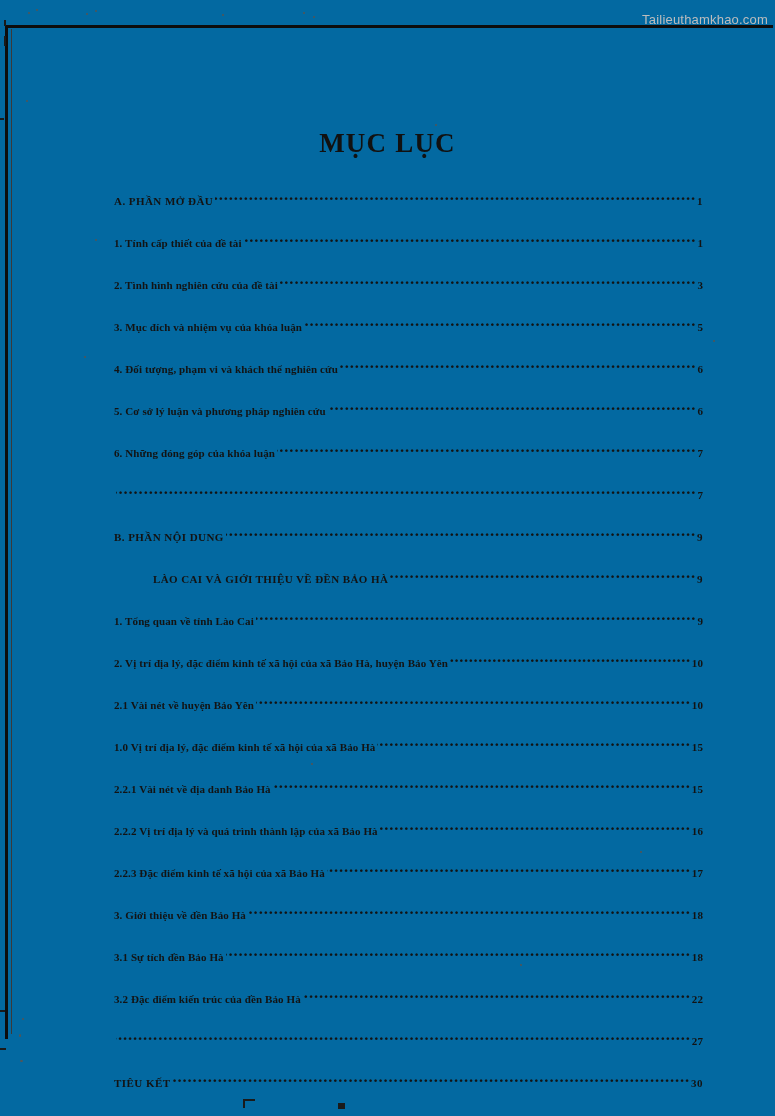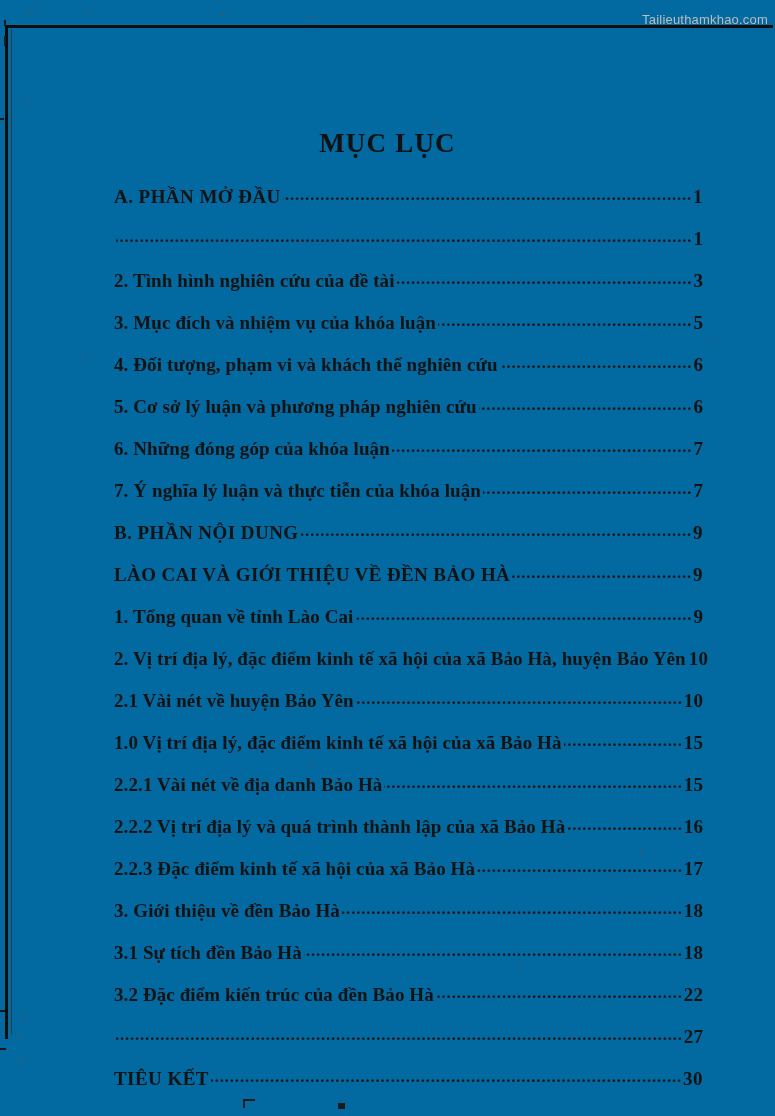--- a/index.html
+++ b/index.html
@@ -92,21 +92,21 @@
     left: 114px;
     top: 166px;
     width: 589px;
   }
 
   .toc-entry {
     display: flex;
     align-items: flex-end;
     width: 100%;
     height: 42px;
-    font-size: 19px;
+    font-size: 11px;
     font-weight: 700;
     color: #131313;
     line-height: 1.15;
     white-space: nowrap;
   }
 
   .toc-entry .label {
     flex: 0 0 auto;
     letter-spacing: 0.1px;
   }
@@ -153,20 +153,21 @@
   .toc-entry.multiline .head-line-1 {
     display: block;
     height: 38px;
     letter-spacing: 0.4px;
   }
   .toc-entry.multiline .head-line-2 {
     display: flex;
     align-items: flex-end;
     height: 42px;
     white-space: nowrap;
+    margin-left: 39px;
   }
   .toc-entry.multiline .head-line-2 .label {
     letter-spacing: 0.4px;
   }
 
   
   .toc-entry.tight .leader::after {
     letter-spacing: 0.6px;
   }
 </style>
@@ -212,20 +213,21 @@
 
   <div class="doc">
     <div class="toc-title">MỤC LỤC</div>
     <div class="toc-list">
         <div class="toc-entry caps">
           <span class="label">A. PHẦN MỞ ĐẦU</span>
           <span class="leader"></span>
           <span class="page-no">1</span>
         </div>
         <div class="toc-entry">
+          <span class="label">1. Tính cấp thiết của đề tài</span>
           <span class="leader"></span>
           <span class="page-no">1</span>
         </div>
         <div class="toc-entry">
           <span class="label">2. Tình hình nghiên cứu của đề tài</span>
           <span class="leader"></span>
           <span class="page-no">3</span>
         </div>
         <div class="toc-entry">
           <span class="label">3. Mục đích và nhiệm vụ của khóa luận</span>
@@ -241,21 +243,20 @@
           <span class="label">5. Cơ sở lý luận và phương pháp nghiên cứu</span>
           <span class="leader"></span>
           <span class="page-no">6</span>
         </div>
         <div class="toc-entry">
           <span class="label">6. Những đóng góp của khóa luận</span>
           <span class="leader"></span>
           <span class="page-no">7</span>
         </div>
         <div class="toc-entry">
-          <span class="label">7. Ý nghĩa lý luận và thực tiễn của khóa luận</span>
           <span class="leader"></span>
           <span class="page-no">7</span>
         </div>
         <div class="toc-entry caps">
           <span class="label">B. PHẦN NỘI DUNG</span>
           <span class="leader"></span>
           <span class="page-no">9</span>
         </div>
         <div class="toc-entry multiline caps">
           <span class="head-line-2">

